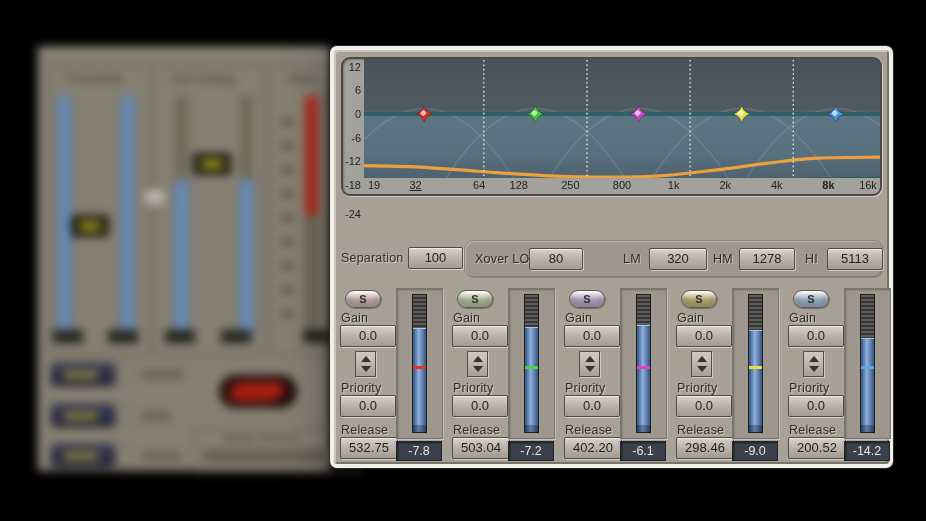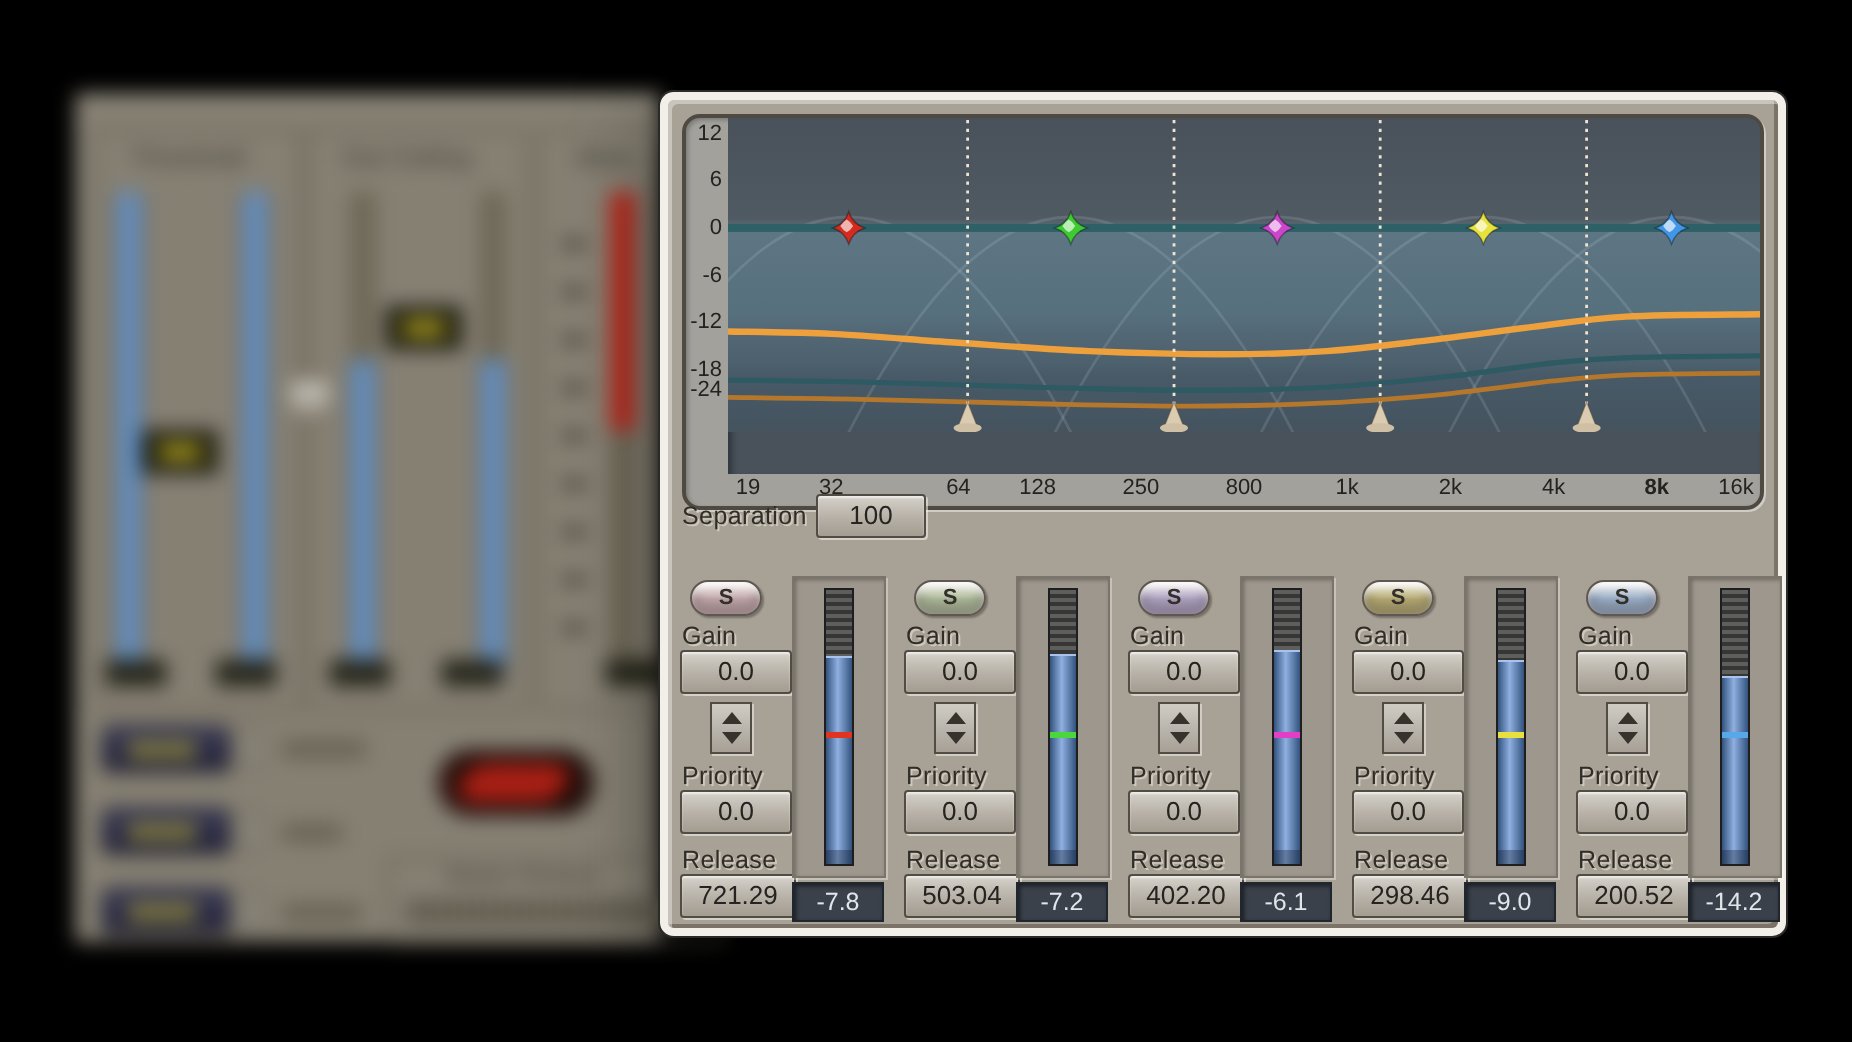--- a/index.html
+++ b/index.html
@@ -34,21 +34,21 @@
     background:repeating-linear-gradient(90deg,#777163 0 3px,#55503f 3px 6px);}
   .ascale{position:absolute;left:240px;top:50px;width:12px;height:230px;
     background:repeating-linear-gradient(180deg,transparent 0 20px,#3c392e 20px 24px);}
 
   
   .panel{position:absolute;left:334px;top:50px;width:555px;height:414px;background:#a8a196;border-radius:3px;
     box-shadow:0 0 0 4px #f2efe9,0 0 0 5px #2a2a28,14px 18px 50px 8px rgba(0,0,0,.75),
       inset 2px 2px 0 rgba(255,255,255,.38),inset -2px -2px 0 rgba(70,60,48,.45);}
 
   
-  .graph{position:absolute;left:7px;top:7px;width:541px;height:198px;background:#a2a19c;
+  .graph{position:absolute;left:7px;top:7px;width:541px;height:139px;background:#a2a19c;
     border:2px solid #4e4a42;border-radius:9px;
     box-shadow:1px 1px 0 rgba(255,255,255,.45),inset 1px 1px 2px rgba(0,0,0,.25);}
   .ylabels{position:absolute;left:0;top:0;width:21px;bottom:16px;}
   .ylabels span{position:absolute;right:3px;font-size:11px;color:#24231f;line-height:12px;}
   .xlabels{position:absolute;left:21px;right:0;bottom:0;height:16px;}
   .xlabels span{position:absolute;top:1px;font-size:11px;color:#24231f;transform:translateX(-50%);}
   .plot{position:absolute;left:21px;top:0;right:0;bottom:16px;background:#49525b;
     border-top-right-radius:6px;overflow:hidden;box-shadow:inset 2px 2px 3px rgba(0,0,0,.35);}
   .plot svg{position:absolute;left:0;top:0;}
 
@@ -144,21 +144,21 @@
 <div class="panel">
 
   <div class="graph">
     <div class="ylabels">
         <span style="top: 1.85px;">12</span>
         <span style="top: 25.4px;">6</span>
         <span style="top: 48.95px;">0</span>
         <span style="top: 72.5px;">-6</span>
         <span style="top: 96.05px;">-12</span>
         <span style="top: 119.6px; padding-left: 44px;">-18</span>
-        <span style="top: 130px;">-24</span>
+        <span style="top: 149px;">-24</span>
       </div>
     <div class="xlabels">
         <span style="left: 10px;">19</span>
         <span style="left: 51.6px; text-decoration: underline;">32</span>
         <span style="left: 103.2px; margin-left: 12px;">64</span>
         <span style="left: 154.8px;">128</span>
         <span style="left: 206.4px;">250</span>
         <span style="left: 258px;">800</span>
         <span style="left: 309.6px;">1k</span>
         <span style="left: 361.2px;">2k</span>
@@ -212,33 +212,43 @@
           <path d="M 376.6950814408649 50.75 Q 378.6950814408649 51.95 379.8950814408649 53.95 Q 378.6950814408649 55.95 376.6950814408649 57.150000000000006 Q 374.6950814408649 55.95 373.4950814408649 53.95 Q 374.6950814408649 51.95 376.6950814408649 50.75 Z" fill="rgba(255,255,255,0.65)"></path>
           <path d="M 471.7738870354439 46.95 Q 473.7738870354439 52.95 479.7738870354439 54.95 Q 473.7738870354439 56.95 471.7738870354439 62.95 Q 469.7738870354439 56.95 463.7738870354439 54.95 Q 469.7738870354439 52.95 471.7738870354439 46.95 Z" fill="#4296e8" stroke="rgba(0,0,0,0.35)" stroke-width="0.8"></path>
           <path d="M 470.7738870354439 50.75 Q 472.7738870354439 51.95 473.9738870354439 53.95 Q 472.7738870354439 55.95 470.7738870354439 57.150000000000006 Q 468.7738870354439 55.95 467.57388703544393 53.95 Q 468.7738870354439 51.95 470.7738870354439 50.75 Z" fill="rgba(255,255,255,0.65)"></path>
         </svg>
       </div>
   </div>
 
   <span class="lbl sep-label">Separation</span>
   <div class="vbox sep-box">100</div>
 
+  <div class="xover">
+    <span class="lbl" style="left:10px;">Xover LO</span>
+    <div class="vbox" style="left:64px;width:54px;">80</div>
+    <span class="lbl" style="left:158px;">LM</span>
+    <div class="vbox" style="left:184px;width:58px;">320</div>
+    <span class="lbl" style="left:248px;">HM</span>
+    <div class="vbox" style="left:274px;width:56px;">1278</div>
+    <span class="lbl" style="left:340px;">HI</span>
+    <div class="vbox" style="left:362px;width:56px;">5113</div>
+  </div>
 
   <div class="strip" style="left:5px;">
     <div class="sbtn" style="background: linear-gradient(rgb(242, 239, 236) 0%, rgb(203, 176, 178) 55%, rgb(203, 176, 178) 100%);">S</div>
     <span class="lbl glabel">Gain</span>
     <div class="vbox gbox">0.0</div>
     <div class="spinner">
         <div class="up"></div>
         <div class="dn"></div>
       </div>
     <span class="lbl plabel">Priority</span>
     <div class="vbox pbox">0.0</div>
     <span class="lbl rlabel">Release</span>
-    <div class="vbox rbox">721.29</div>
+    <div class="vbox rbox">532.75</div>
     <div class="meterpanel">
         <div class="meter">
           <div class="fill" style="height: 76.03%;"></div>
           <div class="tick" style="background: rgb(224, 52, 34);"></div>
         </div>
       </div>
     <div class="readout">-7.8</div>
   </div>
 
   <div class="strip" style="left:117px;">

